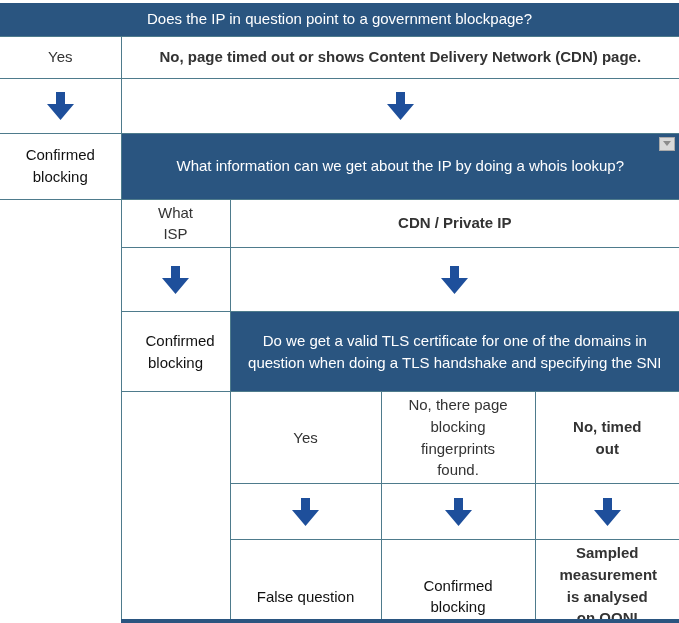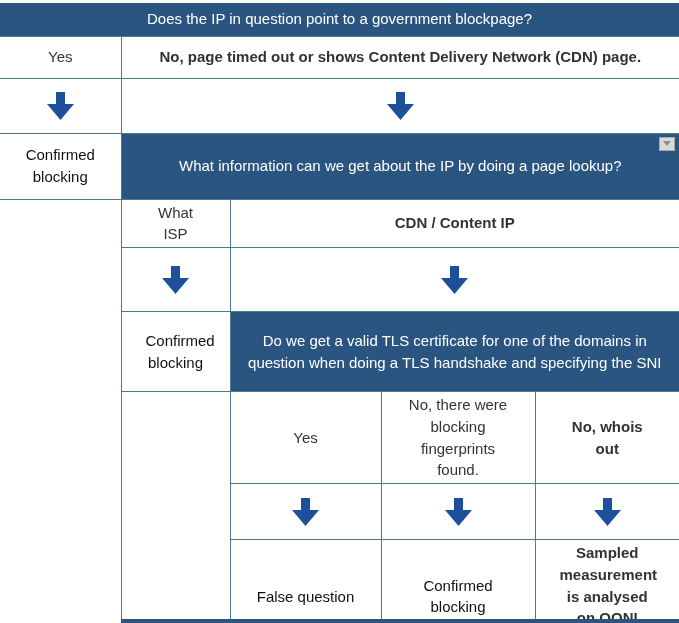--- a/index.html
+++ b/index.html
@@ -105,31 +105,31 @@
       <td colspan="4" class="no-r">
         <svg class="arrow-icon" width="33" height="28" viewBox="0 0 33 28" aria-hidden="true">
               <path d="M12 0 H21 V12 H30 L16.5 28 L3 12 H12 Z"></path>
             </svg>
       </td>
     </tr>
 
     <tr style="height:66px">
       <td class="bold no-l">Confirmed blocking</td>
       <td colspan="4" class="navy rel no-r">
-        <span>What information can we get about the IP by doing a page lookup?</span>
+        <span>What information can we get about the IP by doing a whois lookup?</span>
         <span class="dd-btn">
               <span class="dd-glyph"></span>
             </span>
       </td>
     </tr>
 
     <tr style="height:35px">
       <td rowspan="6" class="no-l no-b"></td>
       <td>What ISP</td>
-      <td colspan="3" class="no-r">CDN / Content IP</td>
+      <td colspan="3" class="no-r">CDN / Private IP</td>
     </tr>
 
     <tr style="height:64px">
       <td>
         <svg class="arrow-icon" width="33" height="28" viewBox="0 0 33 28" aria-hidden="true">
               <path d="M12 0 H21 V12 H30 L16.5 28 L3 12 H12 Z"></path>
             </svg>
       </td>
       <td colspan="3" class="no-r">
         <svg class="arrow-icon" width="33" height="28" viewBox="0 0 33 28" aria-hidden="true">
@@ -139,22 +139,22 @@
     </tr>
 
     <tr style="height:80px">
       <td class="bold">Confirmed blocking</td>
       <td colspan="3" class="navy no-r" style="padding:8px 10px">Do we get a valid TLS certificate for one of the domains in question when doing a TLS handshake and specifying the SNI</td>
     </tr>
 
     <tr style="height:82px">
       <td rowspan="3" class="no-b"></td>
       <td>Yes</td>
-      <td>No, there were blocking fingerprints found.</td>
-      <td class="no-r">No, whois out</td>
+      <td>No, there page blocking fingerprints found.</td>
+      <td class="no-r">No, timed out</td>
     </tr>
 
     <tr style="height:56px">
       <td>
         <svg class="arrow-icon" width="33" height="28" viewBox="0 0 33 28" aria-hidden="true">
               <path d="M12 0 H21 V12 H30 L16.5 28 L3 12 H12 Z"></path>
             </svg>
       </td>
       <td>
         <svg class="arrow-icon" width="33" height="28" viewBox="0 0 33 28" aria-hidden="true">

